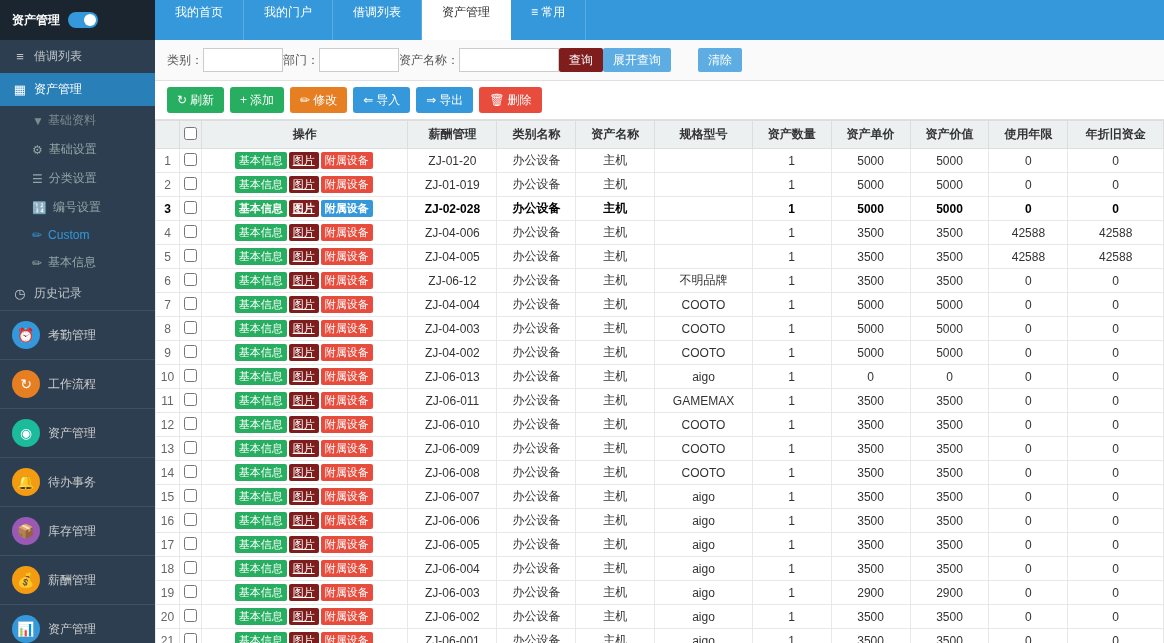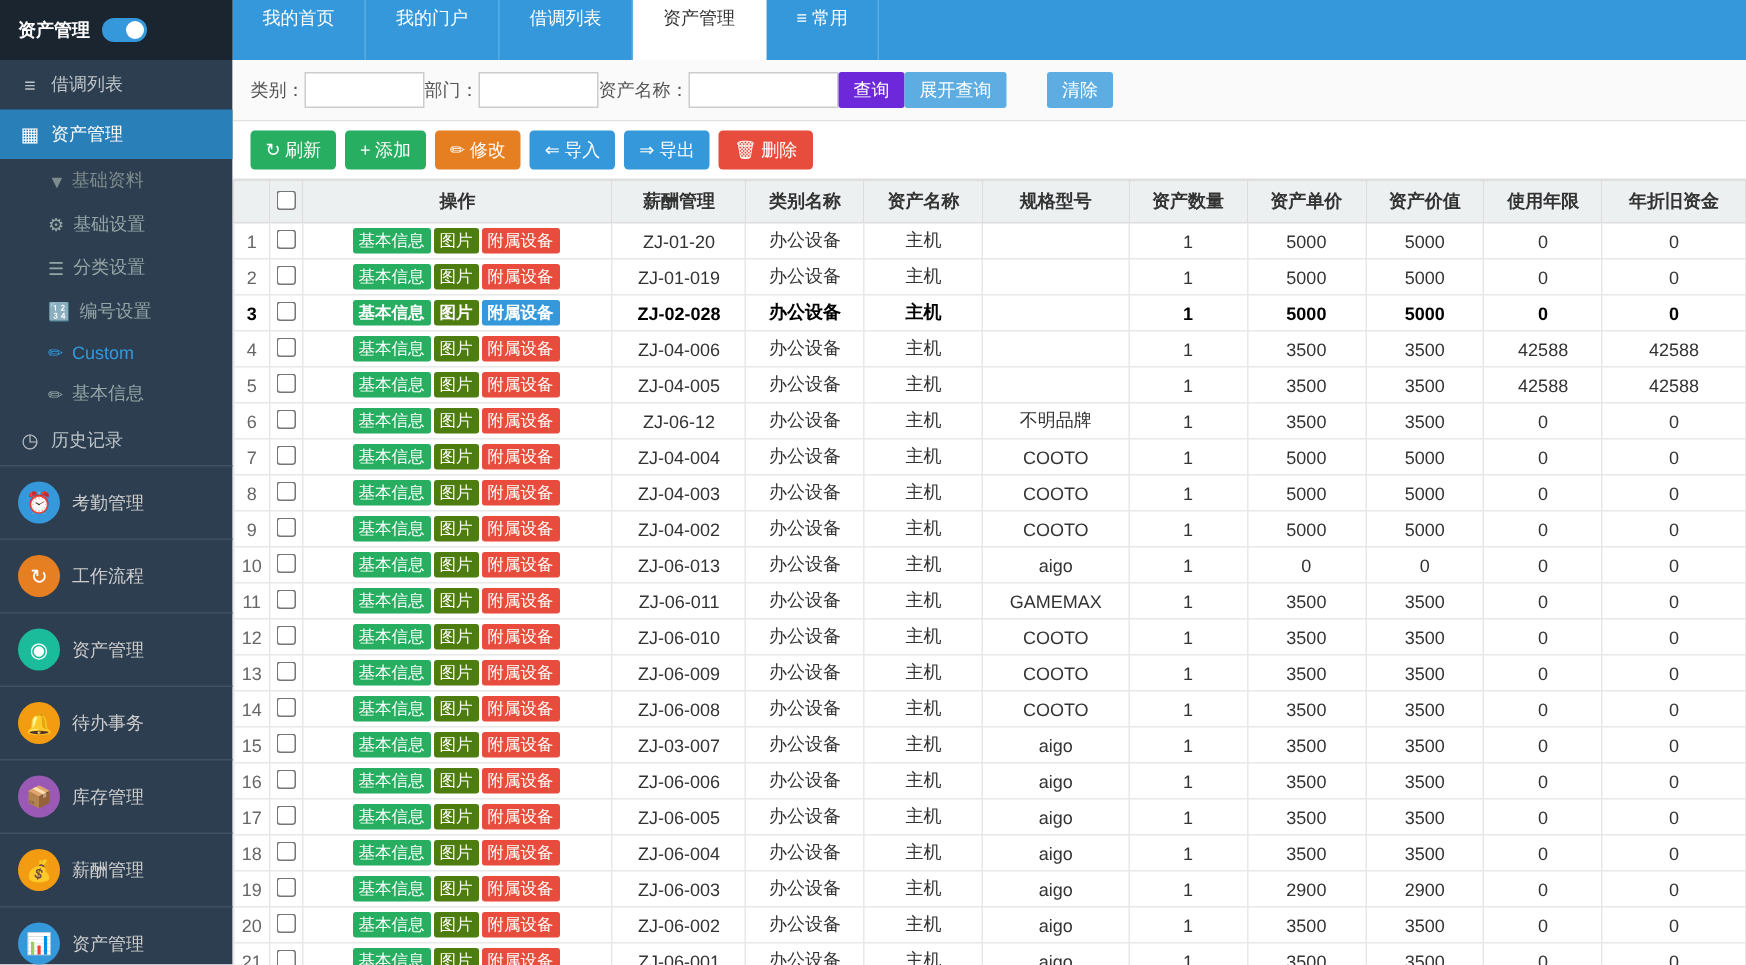--- a/index.html
+++ b/index.html
@@ -32,21 +32,21 @@
     .top-nav-item.active { background: #fff; color: #333; }
 
     
     .content { flex: 1; background: #fff; overflow: hidden; display: flex; flex-direction: column; }
 
     
     .filter-bar { padding: 8px 12px; border-bottom: 1px solid #e0e0e0; display: flex; align-items: center; gap: 0; background: #fafafa; flex-shrink: 0; }
     .filter-label { color: #555; }
     .filter-input { border: 1px solid #ccc; padding: 3px 6px; height: 24px; min-width: 80px; outline: none; }
     .filter-btn { padding: 3px 10px; height: 24px; border: none; cursor: pointer; border-radius: 2px; color: #fff; font-size: 12px; }
-    .btn-query { background: #6d28d9; }
+    .btn-query { background: #7f1d1d; }
     .btn-expand { background: #95a5a6; color: #333; }
     .btn-clear { background: #95a5a6; color: #333; margin-left: 27px; }
 
     
     .toolbar { padding: 6px 12px; border-bottom: 1px solid #e0e0e0; display: flex; gap: 6px; flex-shrink: 0; background: #fff; }
     .tool-btn { padding: 4px 10px; height: 26px; border: none; cursor: pointer; border-radius: 3px; color: #fff; font-size: 12px; display: flex; align-items: center; gap: 3px; }
     .btn-refresh { background: #27ae60; }
     .btn-add { background: #27ae60; }
     .btn-edit { background: #e67e22; }
     .btn-import { background: #3498db; }
@@ -58,21 +58,21 @@
     table { width: 100%; border-collapse: collapse; }
     thead th { background: #ecf0f1; border: 1px solid #ddd; padding: 5px 4px; text-align: center; color: #333; font-weight: bold; white-space: nowrap; position: sticky; top: 0; z-index: 10; font-size: 12px; }
     tbody td { border: 1px solid #e8e8e8; padding: 3px 4px; text-align: center; white-space: nowrap; font-size: 12px; color: #333; }
     tbody tr.bold-row td { font-weight: bold; }
     tbody tr.bold-row td { color: #000; }
 
     .row-num { color: #666; width: 24px; }
 
     .tag { display: inline-block; padding: 1px 4px; border-radius: 2px; color: #fff; font-size: 11px; margin-right: 2px; cursor: pointer; }
     .tag-basic { background: #27ae60; }
-    .tag-img { background: #4d7c0f; }
+    .tag-img { background: #7f1d1d; text-decoration: underline; }
     .tag-attach { background: #e74c3c; }
     .tag-attach-blue { background: #3498db; }
     input[type="checkbox"] { cursor: pointer; }
 
     
     .icon-blue { background: #3498db; }
     .icon-orange { background: #e67e22; }
     .icon-purple { background: #9b59b6; }
     .icon-yellow { background: #f39c12; }
     .icon-teal { background: #1abc9c; }
@@ -444,21 +444,21 @@
               <td>1</td>
               <td>3500</td>
               <td>3500</td>
               <td>0</td>
               <td>0</td>
             </tr>
             <tr>
               <td class="row-num">15</td>
               <td><input type="checkbox" style=""></td>
               <td><span class="tag tag-basic">基本信息</span><span class="tag tag-img">图片</span><span class="tag tag-attach">附属设备</span></td>
-              <td>ZJ-03-007</td>
+              <td>ZJ-06-007</td>
               <td>办公设备</td>
               <td>主机</td>
               <td>aigo</td>
               <td>1</td>
               <td>3500</td>
               <td>3500</td>
               <td>0</td>
               <td>0</td>
             </tr>
             <tr>

